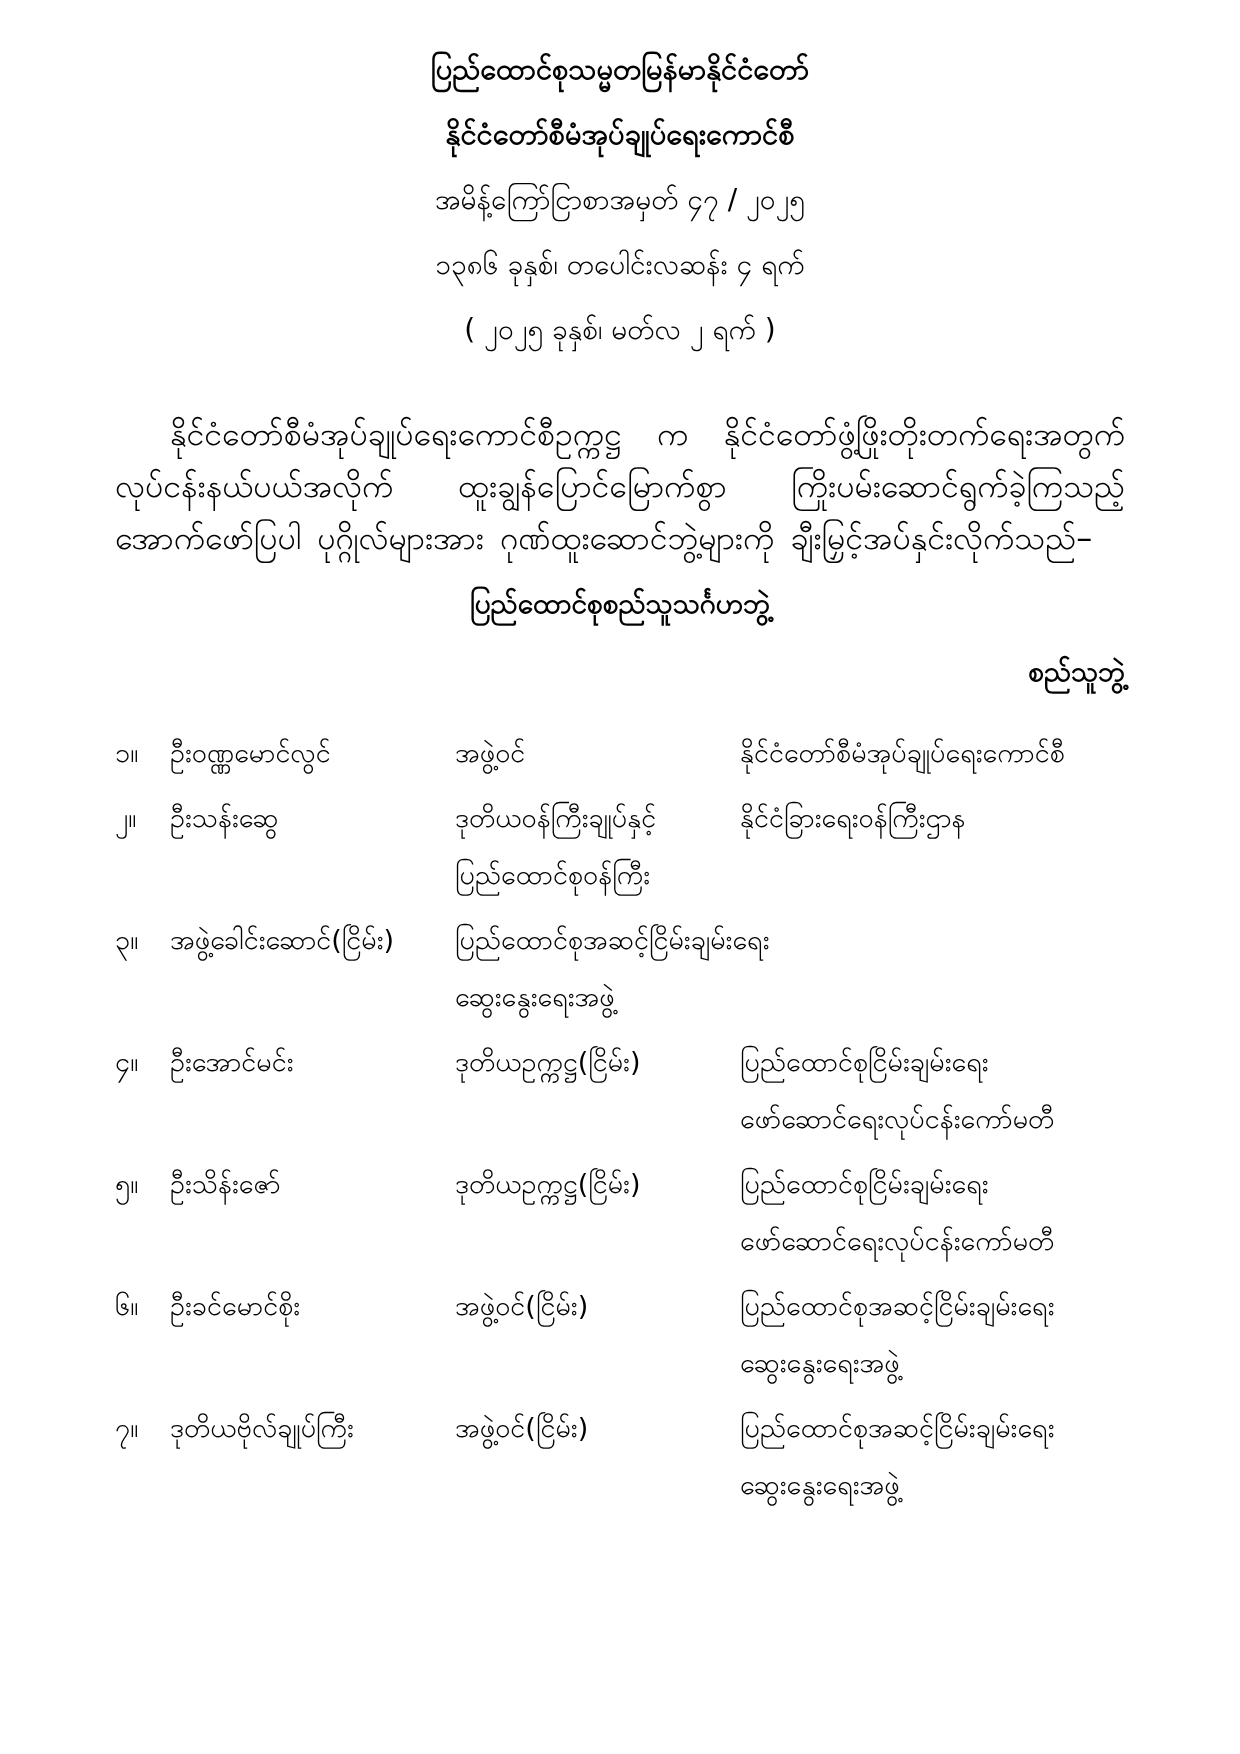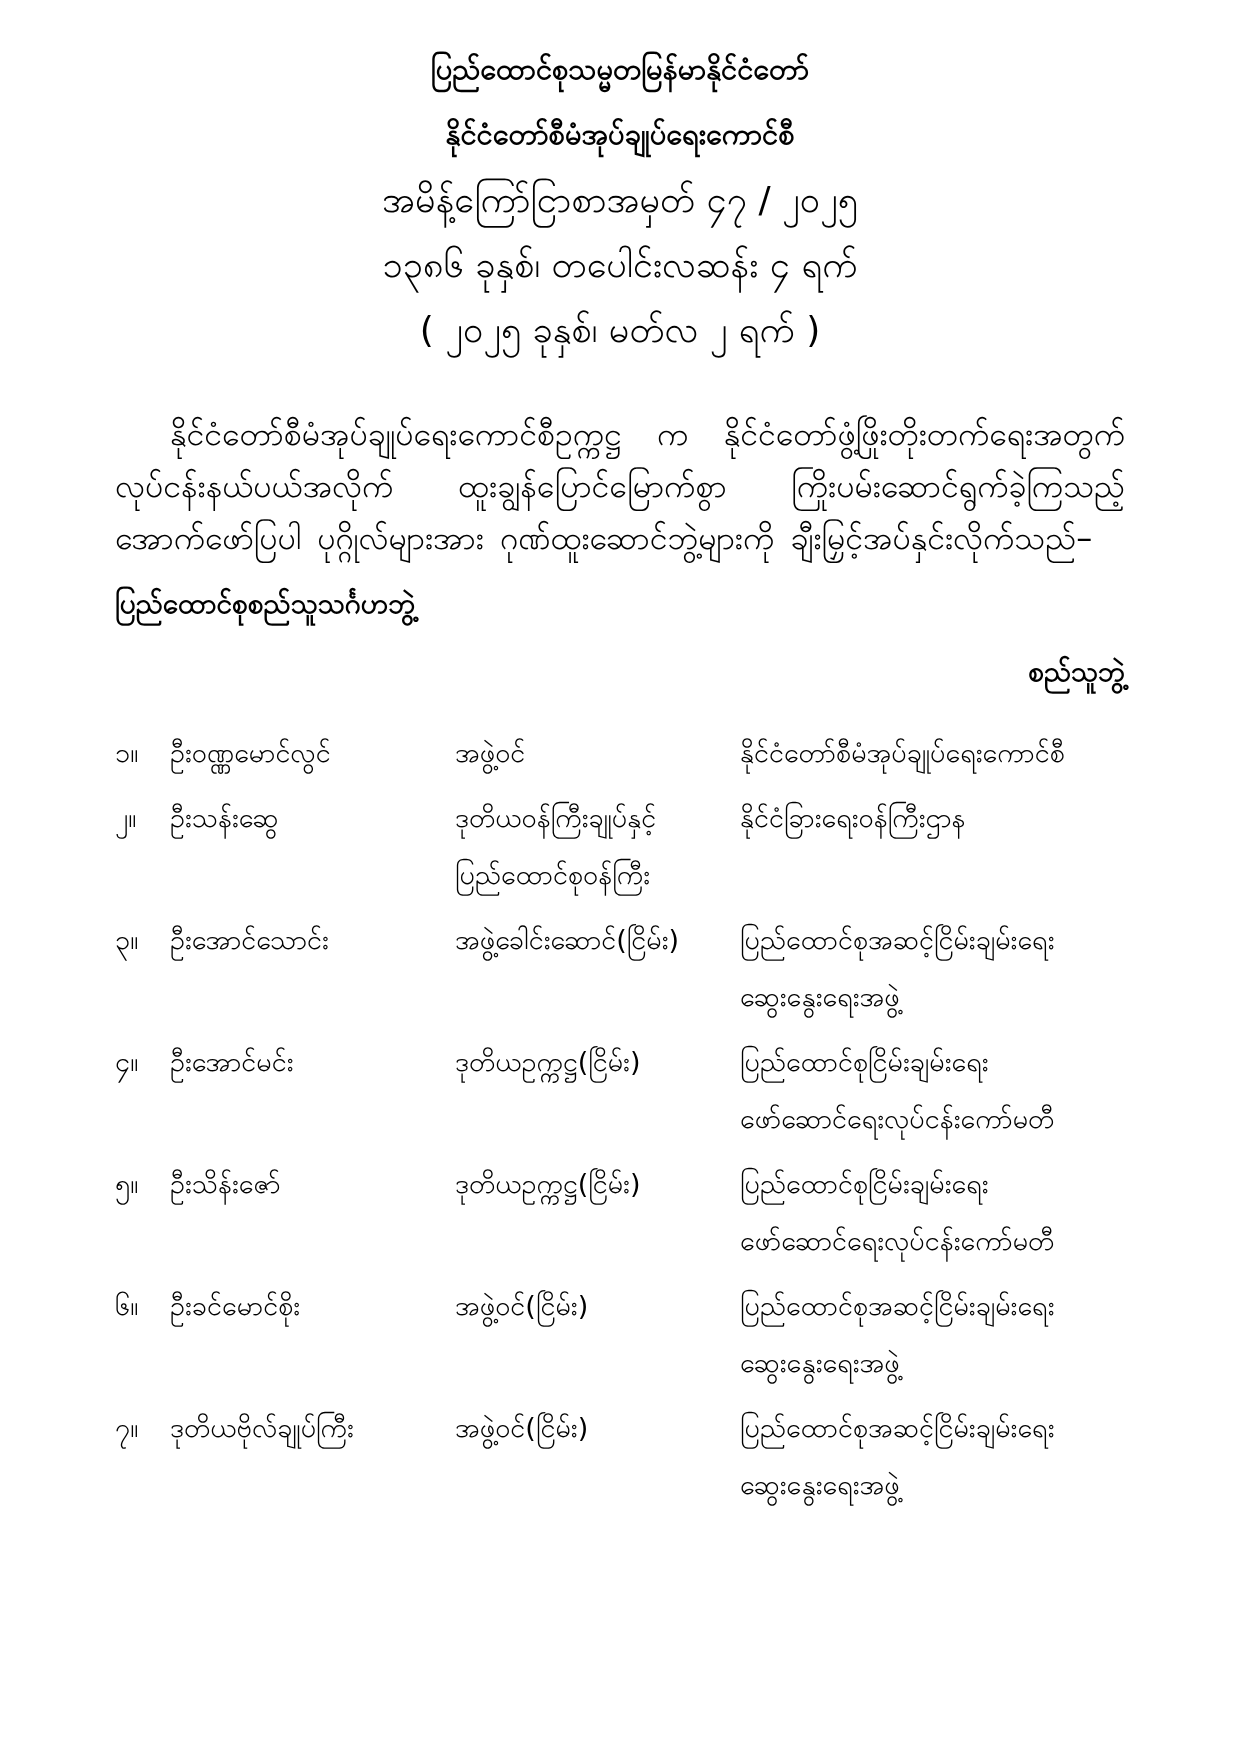--- a/index.html
+++ b/index.html
@@ -15,34 +15,35 @@
     background: #ffffff;
     color: #000000;
     font-family: "DejaVu Sans", sans-serif;
     overflow: hidden;
     box-sizing: border-box;
     padding: 37px 115px 0 115px;
   }
   .doc-header { text-align: center; }
   .h-line {
     line-height: 65px;
-    font-size: 36px;
+    font-size: 28px;
     white-space: nowrap;
   }
   .h-line.bold { font-weight: bold; font-size: 29px; }
   .body-paragraph {
     margin-top: 46px;
     font-size: 32px;
     line-height: 52px;
     text-align: justify;
     text-indent: 55px;
     word-spacing: 6px;
   }
   .award-title {
     margin-top: 12px;
+    text-align: center;
     font-weight: bold;
     font-size: 28px;
     line-height: 56px;
   }
   .award-subtitle {
     margin-top: 12px;
     text-align: right;
     font-weight: bold;
     font-size: 28px;
     line-height: 56px;
@@ -101,23 +102,20 @@
           <div class="cell-line">ပြည်ထောင်စုဝန်ကြီး</div>
         </div>
       <div class="cell">
           <div class="cell-line">နိုင်ငံခြားရေးဝန်ကြီးဌာန</div>
         </div>
     </div>
 
     <div class="honor-row">
       <div class="cell num-cell">၃။</div>
       <div class="cell">
-          <div class="cell-line">ဦးအောင်သောင်း</div>
-        </div>
-      <div class="cell">
           <div class="cell-line">အဖွဲ့ခေါင်းဆောင်(ငြိမ်း)</div>
         </div>
       <div class="cell">
           <div class="cell-line">ပြည်ထောင်စုအဆင့်ငြိမ်းချမ်းရေး</div>
           <div class="cell-line">ဆွေးနွေးရေးအဖွဲ့</div>
         </div>
     </div>
 
     <div class="honor-row">
       <div class="cell num-cell">၄။</div>

